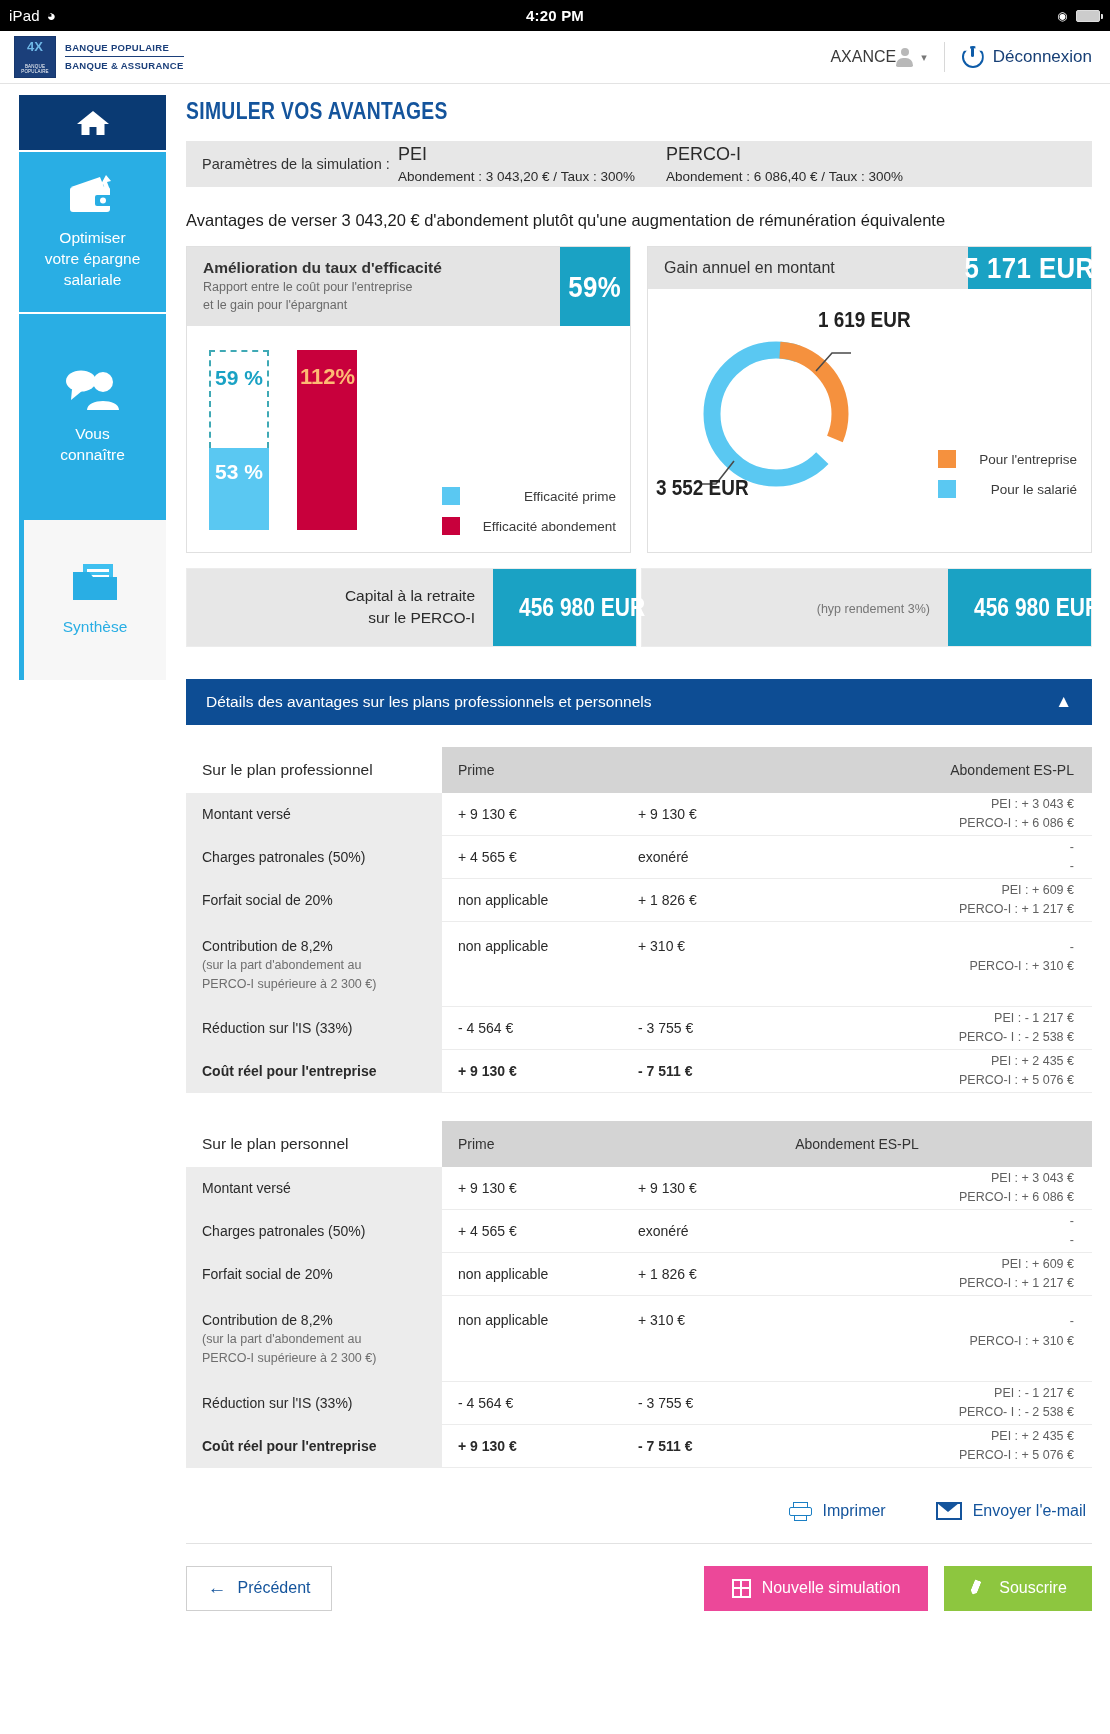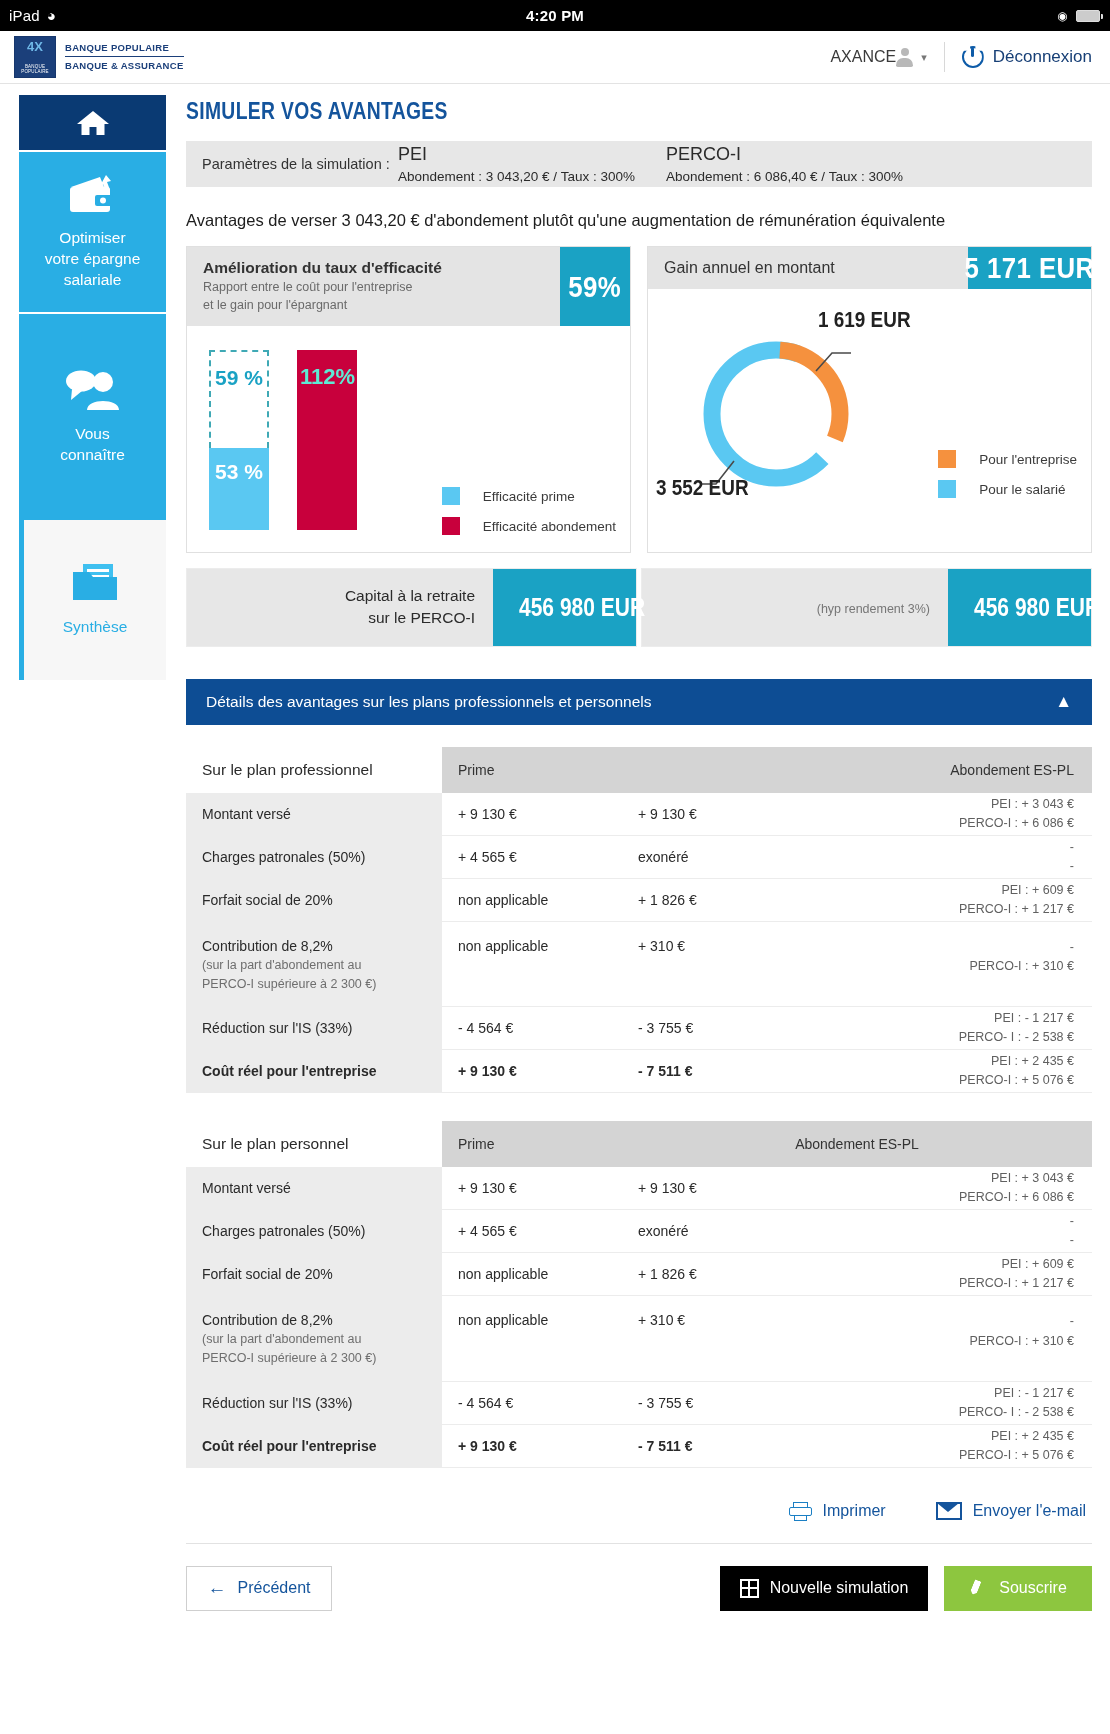--- a/index.html
+++ b/index.html
@@ -112,24 +112,24 @@
     height:98px; border:2px dashed #3fa9b5; border-bottom:none;
     display:flex; align-items:flex-start; justify-content:center; padding-top:14px;
     color:#1aa2c4; font-size:21px; font-weight:bold;
   }
   .bar-bottom-blue {
     height:82px; background:#5ac8f2; display:flex; align-items:flex-start; justify-content:center;
     padding-top:12px; color:#fff; font-size:21px; font-weight:bold;
   }
   .bar-red {
     height:180px; background:#c8003c; display:flex; align-items:flex-start; justify-content:center;
-    padding-top:14px; color:#5eead4; font-size:22px; font-weight:bold;
+    padding-top:14px; color:#fdba74; font-size:22px; font-weight:bold;
   }
   .legend { position:absolute; right:14px; bottom:17px; }
-  .legend-row { display:flex; align-items:center; gap:23px; margin-top:12px; }
+  .legend-row { display:flex; align-items:center; gap:23px; margin-top:12px;justify-content:space-between; }
   .legend-sw { width:18px; height:18px; }
   .legend-tx { font-size:13.5px; color:#3b3b3b; }
 
   
   .donut-wrap { position:absolute; left:18px; top:20px; width:240px; height:200px; }
   .lbl-top { position:absolute; left:152px; top:-2px; font-size:22px; font-weight:bold; color:#222; white-space:nowrap;}
   .lbl-bot { position:absolute; left:-10px; top:166px; font-size:22px; font-weight:bold; color:#222; white-space:nowrap;}
   .lbl-top span, .lbl-bot span { display:inline-block; transform:scaleX(.86); transform-origin:left center;}
   .legend-d { position:absolute; right:14px; bottom:17px; }
 
@@ -185,21 +185,21 @@
 
   
   .footer-sep { border-top:1px solid #e2e2e2; margin-top:22px; }
   .footer { display:flex; align-items:center; justify-content:space-between; padding:22px 0 0 0; }
   .btn {
     display:inline-flex; align-items:center; justify-content:center; gap:11px;
     height:45px; font-size:16px; cursor:pointer;
   }
   .btn-prev { width:146px; border:1px solid #cfcfcf; background:#fff; color:#14549c; }
   .arrow-left { font-size:19px; }
-  .btn-new { width:208px; background:#000000; color:#fff; }
+  .btn-new { width:224px; background:#ec4899; color:#fff; }
   .grid-icon { width:19px; height:19px; border:2px solid #fff; position:relative; }
   .grid-icon:before { content:""; position:absolute; left:0; top:6px; width:15px; height:2px; background:#fff; }
   .grid-icon:after { content:""; position:absolute; left:6px; top:0; width:2px; height:15px; background:#fff; }
   .btn-sub { width:148px; background:#8dc63f; color:#fff; }
   .pen-icon { width:19px; height:19px; position:relative; }
   .pen-icon .pn { position:absolute; left:3px; top:1px; width:7px; height:15px; background:#fff;
     transform: rotate(22deg); clip-path: polygon(0 0, 100% 0, 100% 78%, 50% 100%, 0 78%); }
   .right-btns { display:flex; gap:16px; }
 </style>
 </head>

